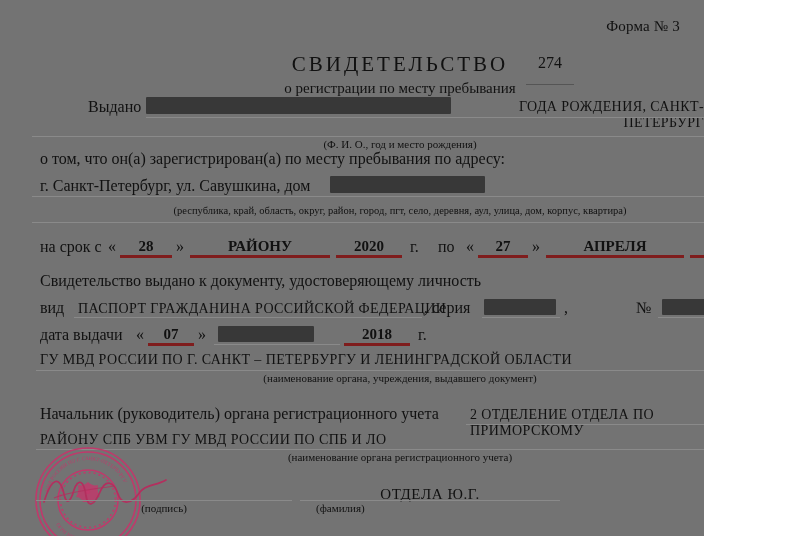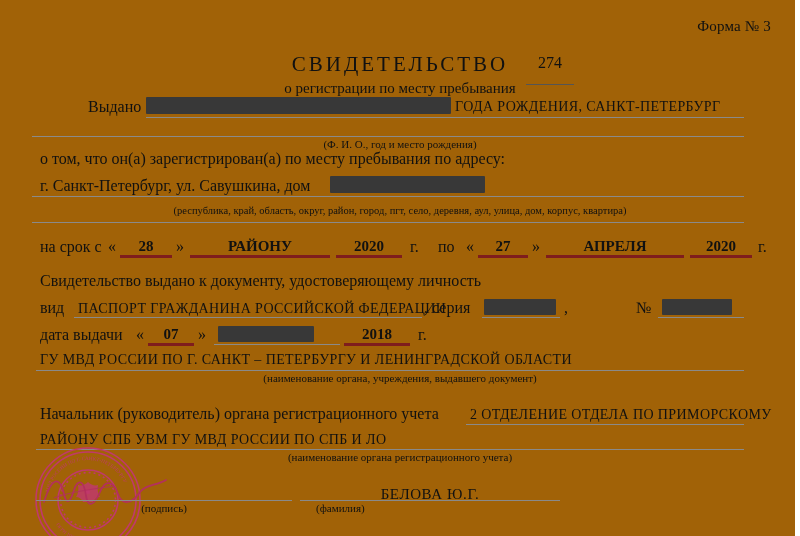--- a/index.html
+++ b/index.html
@@ -6,23 +6,23 @@
     margin: 0;
     padding: 0;
     background: #ffffff;
   }
   body {
     font-family: "Liberation Serif", serif;
     color: #111;
   }
   #page {
     position: relative;
-    width: 795px;
+    width: 704px;
     height: 536px;
-    background: #a16207;
+    background: #737373;
     overflow: hidden;
   }
   .abs { position: absolute; }
   .form-no {
     top: 18px; right: 24px;
     font-size: 15px;
     letter-spacing: .2px;
   }
   .title {
     top: 52px; left: 0; width: 800px;
@@ -183,17 +183,17 @@
   <div class="abs" id="signature">
     <svg viewBox="0 0 130 42" width="130" height="42" aria-hidden="true">
       <path d="M4 32 C12 6, 20 6, 24 24 C26 34, 30 34, 34 20 C38 8, 44 10, 46 26 C48 38, 54 36, 60 22 C66 8, 74 12, 78 24 C82 36, 92 34, 100 22 C106 14, 116 16, 126 10" fill="none" stroke="#b32f5e" stroke-width="1.7" stroke-linecap="round"></path>
       <path d="M14 28 C28 22, 48 20, 74 16" fill="none" stroke="#b32f5e" stroke-width="1.1" opacity=".8"></path>
     </svg>
   </div>
 
   <div class="abs rule" style="top:500px; left:36px; width:256px;"></div>
   <div class="abs" style="top:502px; left:36px; width:256px; text-align:center; font-size:11px;">(подпись)</div>
 
-  <div class="abs" style="top:486px; left:300px; width:260px; text-align:center; font-size:15px; letter-spacing:.6px;">БЕЛОВА Ю.Г.</div>
+  <div class="abs" style="top:486px; left:300px; width:260px; text-align:center; font-size:15px; letter-spacing:.6px;">ОТДЕЛА Ю.Г.</div>
   <div class="abs rule" style="top:500px; left:300px; width:260px;"></div>
   <div class="abs" style="top:502px; left:316px; width:260px; text-align:left; font-size:11px;">(фамилия)</div>
 
 </div>
 
 </body></html>

